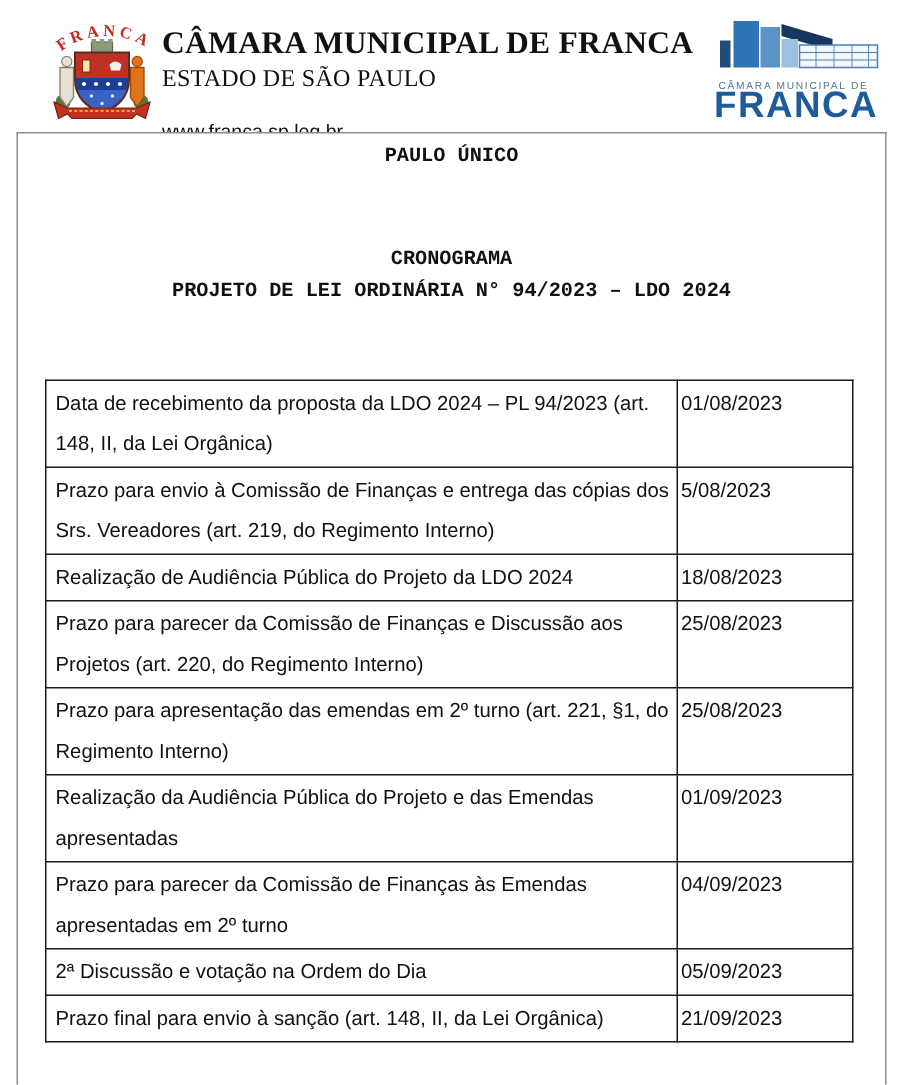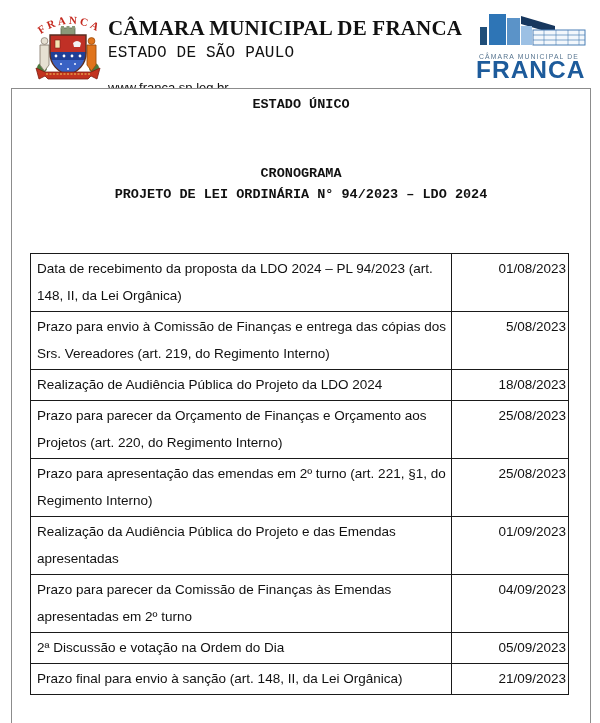--- a/index.html
+++ b/index.html
@@ -14,21 +14,21 @@
   .crest-wrap { position: absolute; left: 28px; top: 7px; width: 80px; height: 78px; }
   .logo-wrap  { position: absolute; left: 476px; top: 7px; width: 116px; height: 74px; }
   .head-center {
     position: absolute; left: 108px; top: 16px; width: 368px; text-align: left;
   }
   .org-name {
     font-family: "Liberation Serif", serif; font-weight: bold;
     font-size: 21px; letter-spacing: 0.2px; color: #111; white-space: nowrap;
   }
   .org-state {
-    font-family: Liberation Mono, monospace; font-size: 16px; color: #111;
+    font-family: Liberation Serif, serif; font-size: 16px; color: #111;
     margin-top: 3px; letter-spacing: 0.2px;
   }
   .org-site {
     font-family: "Liberation Sans", sans-serif; font-size: 13px; color: #111;
     margin-top: 18px;
   }
 
   
   .outer-box {
     position: absolute; left: 11px; top: 88px; width: 580px; height: 640px;
@@ -46,21 +46,21 @@
   
   table.schedule {
     position: absolute; left: 18px; top: 164px;
     width: 538px; border-collapse: collapse; table-layout: fixed;
   }
   table.schedule td {
     border: 1.5px solid #1a1a1a; vertical-align: top;
     font-size: 13.5px; line-height: 27px; color: #111;
   }
   td.desc { width: 421px; padding: 1px 2px 2px 6px; }
-  td.date { width: 117px; padding: 1px 2px 2px 2px; text-align: right; }
+  td.date { width: 117px; padding: 1px 2px 2px 2px; text-align: left; }
 </style>
 </head>
 <body>
 
 <div class="letterhead">
 
   <div class="crest-wrap">
     <svg width="80" height="78" viewBox="0 0 80 78">
       <defs>
         <path id="arc" d="M 10,30 A 42,34 0 0 1 70,25" fill="none"></path>
@@ -135,21 +135,21 @@
         <path d="M68,23 v15 M80,23 v15 M92,23 v15 M103,23 v15" stroke="#4a7fb5" stroke-width="0.6"></path>
       </g>
       <text x="3" y="52" font-family="Liberation Sans, sans-serif" font-size="6.8" letter-spacing="1.15" fill="#56748f">CÂMARA MUNICIPAL DE</text>
       <text x="0" y="71" font-family="Liberation Sans, sans-serif" font-size="24.5" font-weight="bold" letter-spacing="1" fill="#1d5b9b">FRANCA</text>
     </svg>
   </div>
 </div>
 
 <div class="outer-box">
 
-  <div class="doc-line annex-title">ESTADO ÚNICO</div>
+  <div class="doc-line annex-title">PAULO ÚNICO</div>
   <div class="doc-line schedule-title">CRONOGRAMA</div>
   <div class="doc-line project-title">PROJETO DE LEI ORDINÁRIA N° 94/2023 – LDO 2024</div>
 
   <table class="schedule">
     <tbody id="schedule-body">
     <tr>
       <td class="desc">Data de recebimento da proposta da LDO 2024 – PL 94/2023 (art. 148, II, da Lei Orgânica)</td>
       <td class="date">01/08/2023</td>
     </tr>
 
@@ -157,21 +157,21 @@
       <td class="desc">Prazo para envio à Comissão de Finanças e entrega das cópias dos Srs. Vereadores (art. 219, do Regimento Interno)</td>
       <td class="date">5/08/2023</td>
     </tr>
 
     <tr>
       <td class="desc">Realização de Audiência Pública do Projeto da LDO 2024</td>
       <td class="date">18/08/2023</td>
     </tr>
 
     <tr>
-      <td class="desc">Prazo para parecer da Orçamento de Finanças e Orçamento aos Projetos (art. 220, do Regimento Interno)</td>
+      <td class="desc">Prazo para parecer da Comissão de Finanças e Discussão aos Projetos (art. 220, do Regimento Interno)</td>
       <td class="date">25/08/2023</td>
     </tr>
 
     <tr>
       <td class="desc">Prazo para apresentação das emendas em 2º turno (art. 221, §1, do Regimento Interno)</td>
       <td class="date">25/08/2023</td>
     </tr>
 
 
     <tr>

